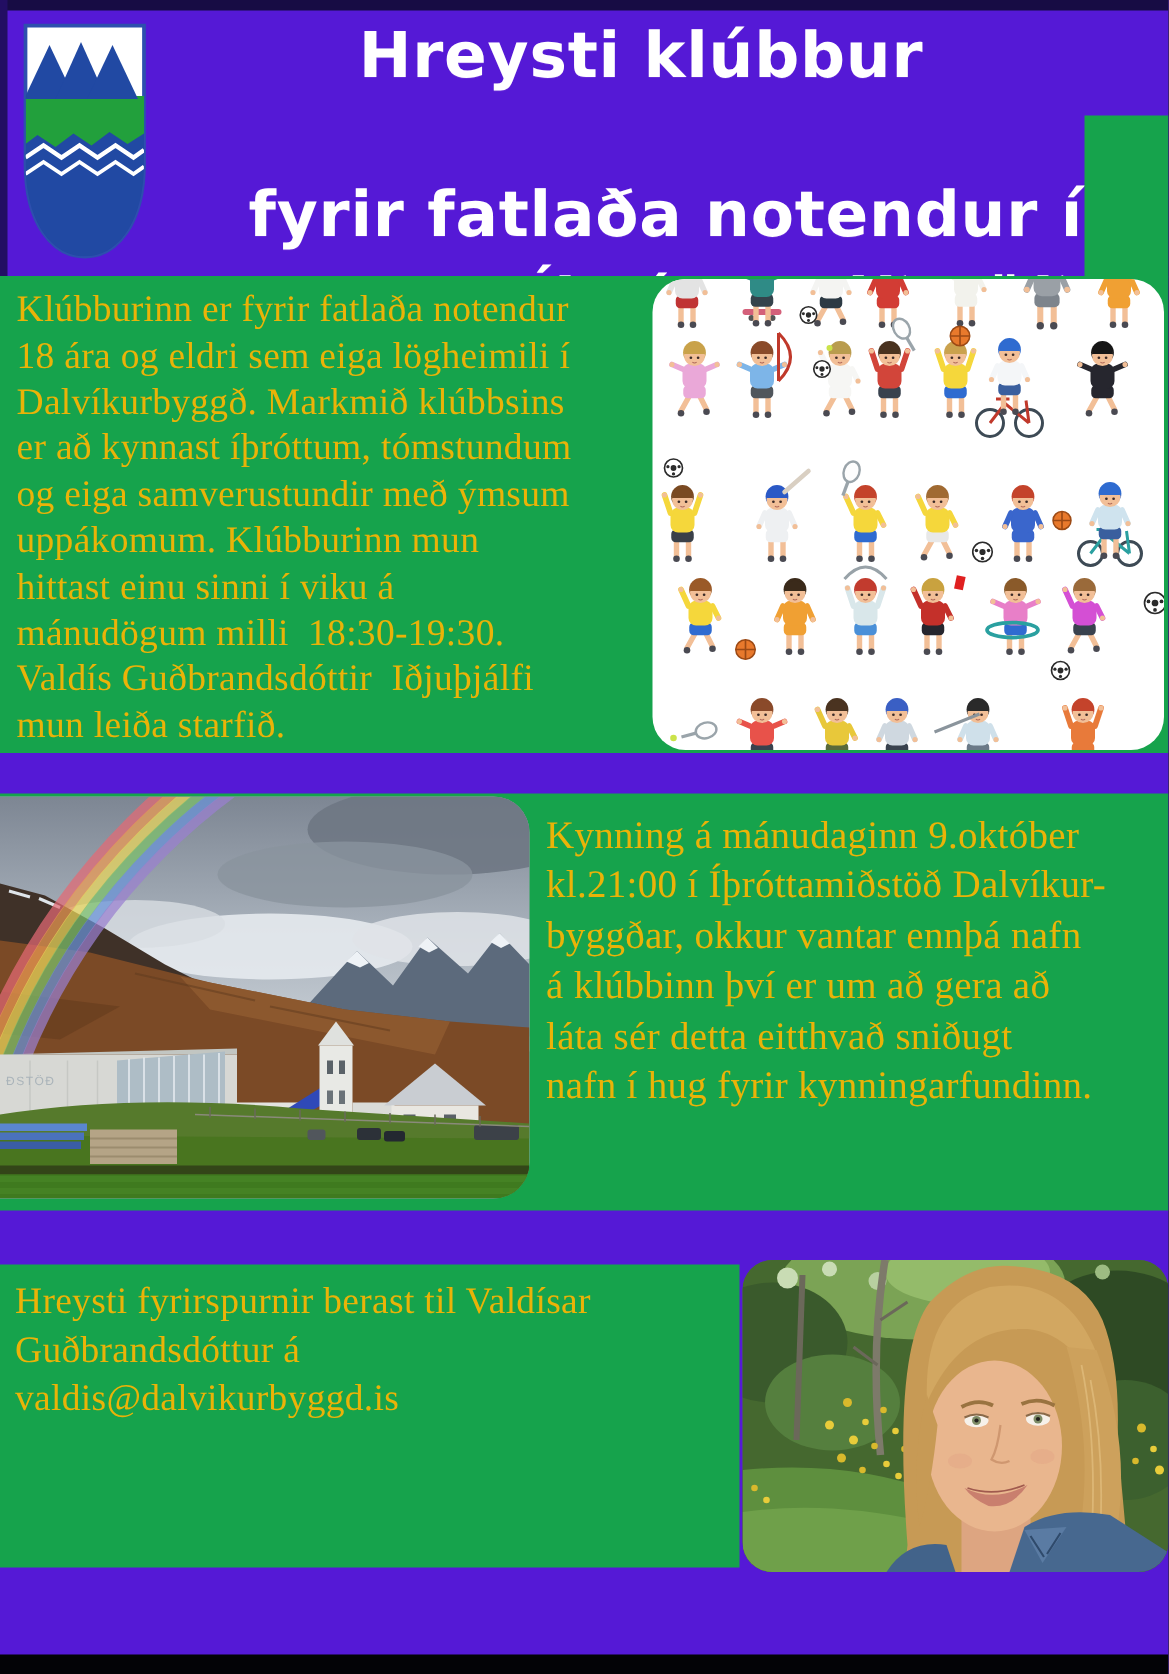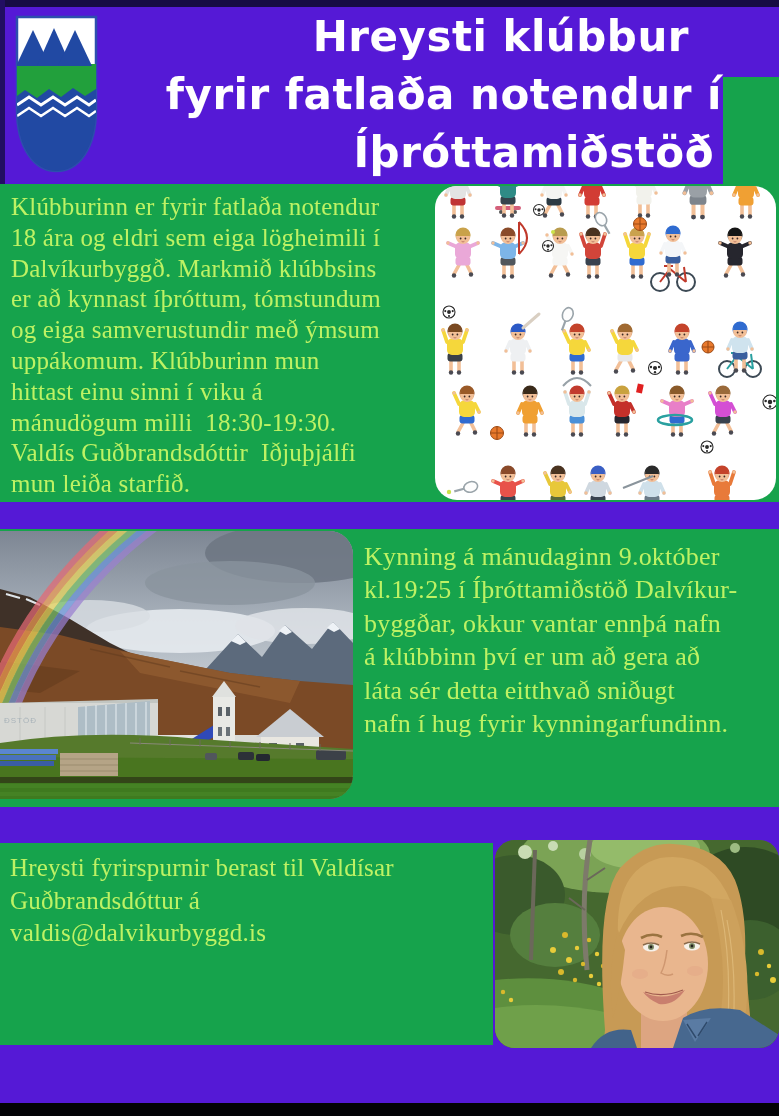--- a/index.html
+++ b/index.html
@@ -11,30 +11,30 @@
   .abs{position:absolute;}
   .strip-top{left:0;top:0;width:779px;height:7px;background:#170c44;}
   .strip-left{left:0;top:0;width:5px;height:184px;background:#220e63;}
   .crest{left:15px;top:15px;width:83px;height:159px;}
   .title{
     top:8px;right:57px;text-align:right;color:#ffffff;
     font-family:"DejaVu Sans","Liberation Sans",sans-serif;
     font-weight:700;font-size:42px;line-height:58px;letter-spacing:.5px;
     text-shadow:0 1px 0 rgba(120,60,220,.5);
   }
-  .title .l1{display:block;padding-right:33px;}
-  .title .l2{display:block;}
+  .title .l1{display:block;padding-right:33px;text-align:center;}
+  .title .l2{display:block;margin-top:48px;}
   .title .l3{display:block;padding-right:8px;}
   .green{background:#16a34c;}
   .tab{left:723px;top:77px;width:56px;height:108px;}
   .s1{left:0;top:184px;width:779px;height:318px;}
   .s2{left:0;top:529px;width:779px;height:278px;}
   .s3{left:0;top:843px;width:493px;height:202px;}
   .para{
-    color:#bef264;white-space:pre;letter-spacing:.2px;
+    color:#eab308;white-space:pre;letter-spacing:.2px;
   }
   .p1{left:11px;top:192px;font-size:25px;line-height:30.8px;}
   .p2{left:364px;top:540px;font-size:26px;line-height:33.4px;}
   .p3a{left:10px;top:852px;font-size:25px;line-height:32.6px;}
   .p3b{left:10px;top:970px;font-size:25px;line-height:32.6px;}
   .kids-card{
     left:435px;top:186px;width:341px;height:314px;background:#ffffff;
     border-radius:22px;overflow:hidden;
   }
   .land-card{
@@ -91,21 +91,21 @@
 18 ára og eldri sem eiga lögheimili í
 Dalvíkurbyggð. Markmið klúbbsins
 er að kynnast íþróttum, tómstundum
 og eiga samverustundir með ýmsum
 uppákomum. Klúbburinn mun
 hittast einu sinni í viku á
 mánudögum milli  18:30-19:30.
 Valdís Guðbrandsdóttir  Iðjuþjálfi
 mun leiða starfið.</div>
   <div class="abs para p2">Kynning á mánudaginn 9.október
-kl.19:25 í Íþróttamiðstöð Dalvíkur-
+kl.21:00 í Íþróttamiðstöð Dalvíkur-
 byggðar, okkur vantar ennþá nafn
 á klúbbinn því er um að gera að
 láta sér detta eitthvað sniðugt
 nafn í hug fyrir kynningarfundinn.</div>
   <div class="abs para p3a">Hreysti fyrirspurnir berast til Valdísar
 Guðbrandsdóttur á
 valdis@dalvikurbyggd.is</div>
 
   <div class="abs kids-card" id="kids-art">
       <svg width="341" height="314" viewBox="0 0 341 314">

